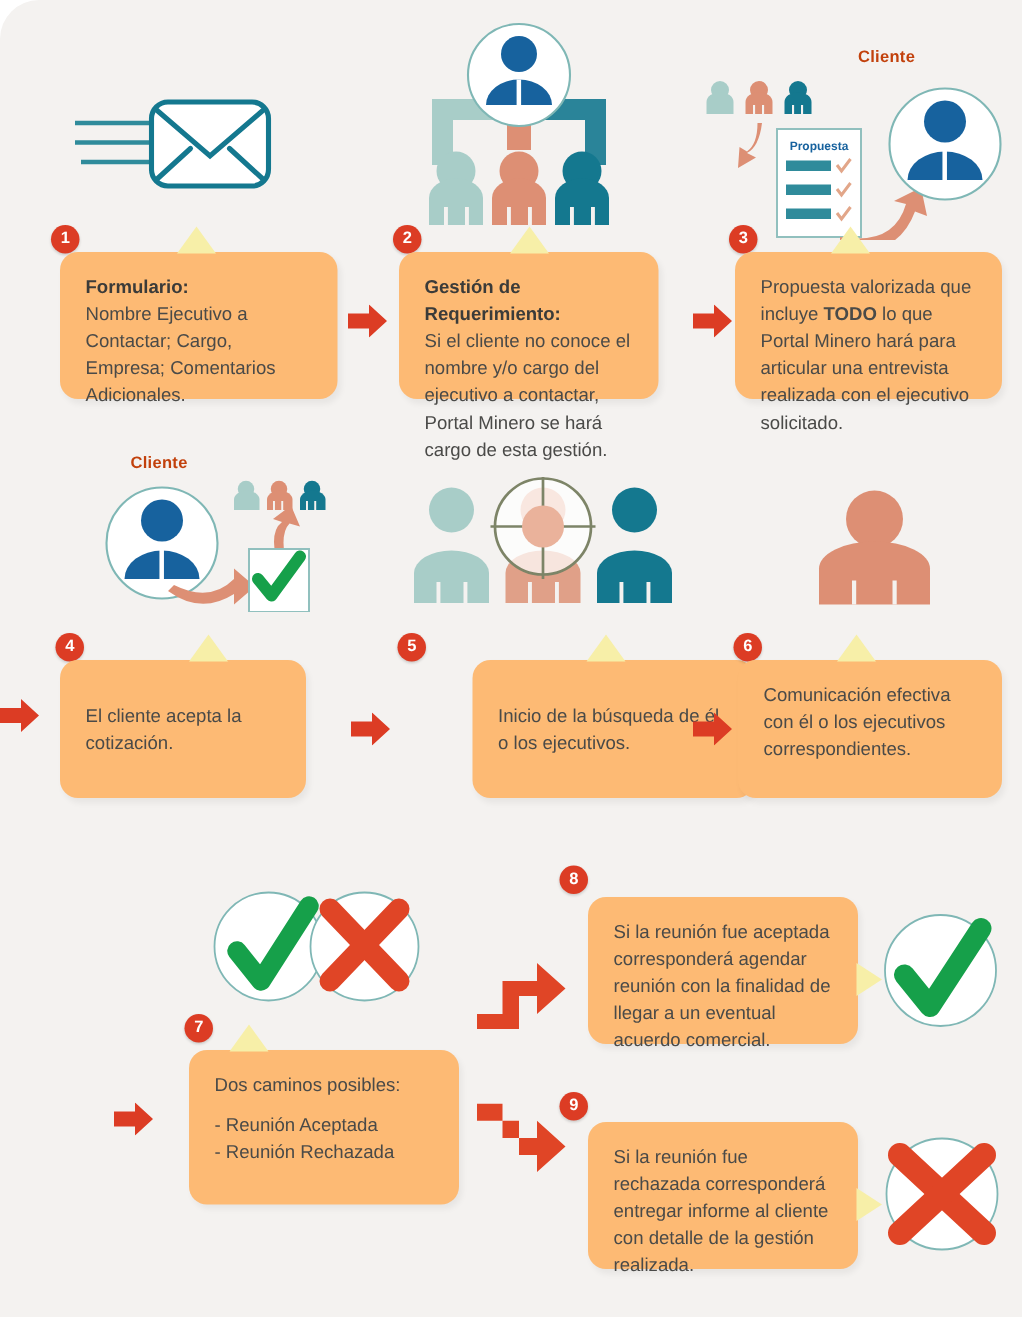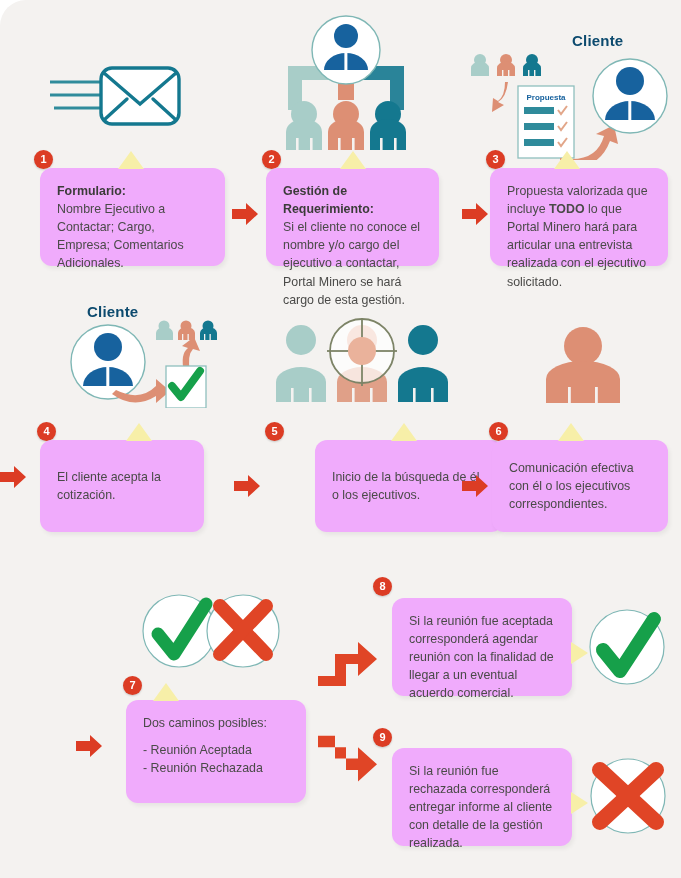--- a/index.html
+++ b/index.html
@@ -12,21 +12,21 @@
     width:681px;
     height:878px;
     background:#f4f2f0;
     border-radius:26px 0 0 0;
     overflow:hidden;
   }
 
   
   .bubble{
     position:absolute;
-    background:#f0abfc;
+    background:#fdba74;
     border-radius:12px;
     box-sizing:border-box;
     padding:14px 15px 14px 17px;
     color:#4a4a48;
     font-size:12.4px;
     line-height:1.46;
     box-shadow:2px 3px 4px rgba(0,0,0,.055);
   }
   .bubble .ttl{font-weight:bold;color:#3b3b39;display:block;}
   .bubble b{font-weight:bold;}
@@ -63,23 +63,23 @@
     box-shadow:0 1px 2px rgba(0,0,0,.18);
   }
 
   
   .arrow-r{position:absolute;}
 
   
   .illus{position:absolute;}
   .caption-cliente{
     position:absolute;
-    color:#0c4a6e;
+    color:#c2410c;
     font-weight:bold;
-    font-size:15px;
+    font-size:11px;
     letter-spacing:.2px;
   }
 </style>
 </head>
 <body>
 
 <div id="page">
 
   <div class="illus" style="left:44px;top:62px;">
     <svg width="140" height="80" viewBox="0 0 140 80">
@@ -278,21 +278,21 @@
   <div class="illus" style="left:540px;top:325px;">
     <svg width="86" height="80" viewBox="0 0 86 80">
       <circle cx="43" cy="21" r="19" fill="#dd8f74"></circle>
       <path d="M6 78 v-24 a37 18 0 0 1 74 0 v24 z" fill="#dd8f74"></path>
       <rect x="28" y="62" width="2.8" height="16" fill="#f4f2f0"></rect>
       <rect x="55" y="62" width="2.8" height="16" fill="#f4f2f0"></rect>
     </svg>
   </div>
 
   <div class="badge" style="left:489px;top:422px;">6</div>
-  <div class="bubble" style="left:492px;top:440px;width:176px;height:92px;display:flex;align-items:center;">
+  <div class="bubble" style="left:492px;top:440px;width:176px;height:92px;display:flex;align-items:flex-start;">
     <div class="tail-up" style="left:66px;"></div>
     <span>Comunicación efectiva con él o los ejecutivos correspondientes.</span>
   </div>
 
   <div class="illus" style="left:140px;top:592px;">
     <svg width="142" height="78" viewBox="0 0 142 78">
       <circle cx="39" cy="39" r="36" fill="#ffffff" stroke="#7fb7b5" stroke-width="1.2"></circle>
       <circle cx="103" cy="39" r="36" fill="#ffffff" stroke="#7fb7b5" stroke-width="1.2"></circle>
       <path d="M18 42 l16 20 32 -50" fill="none" stroke="#16a04a" stroke-width="13" stroke-linecap="round" stroke-linejoin="round"></path>
       <path d="M80 14 L126 62" stroke="#e04526" stroke-width="14" stroke-linecap="round"></path>

